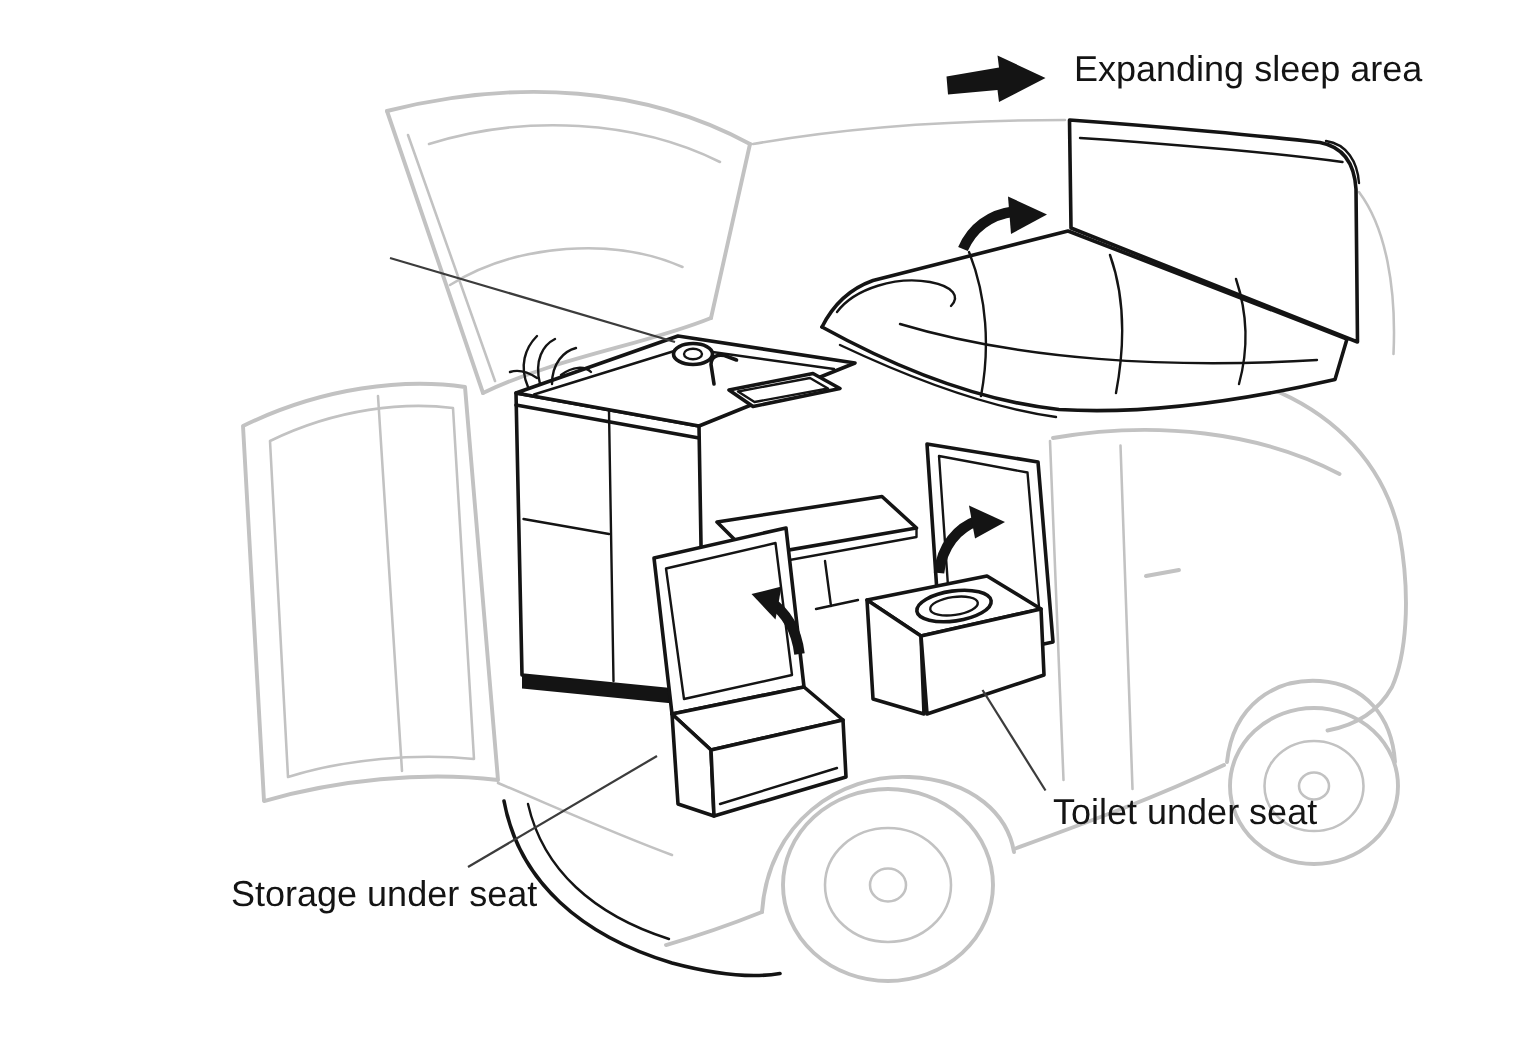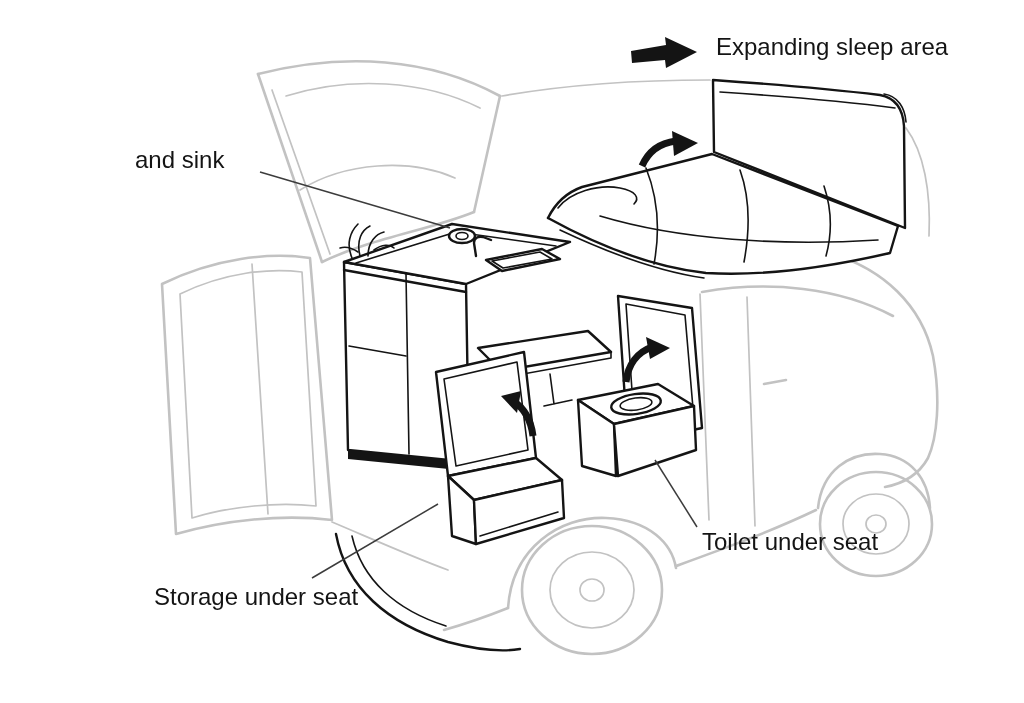--- a/index.html
+++ b/index.html
@@ -174,19 +174,18 @@
     </g>
 
     <path class="leader" d="M260,172 L450,228"></path>
     <path class="leader" d="M697,527 L655,460"></path>
     <path class="leader" d="M312,578 L438,504"></path>
   </svg>
 
   <div class="label" style="left:716px;top:31px">Expanding sleep area</div>
 
   <div class="label" style="left:135px;top:144px">
-    <div>and sink</div>
   </div>
 
   <div class="label" style="left:702px;top:526px">Toilet under seat</div>
 
   <div class="label" style="left:154px;top:581px">Storage under seat</div>
 </div>
 
 </body></html>

